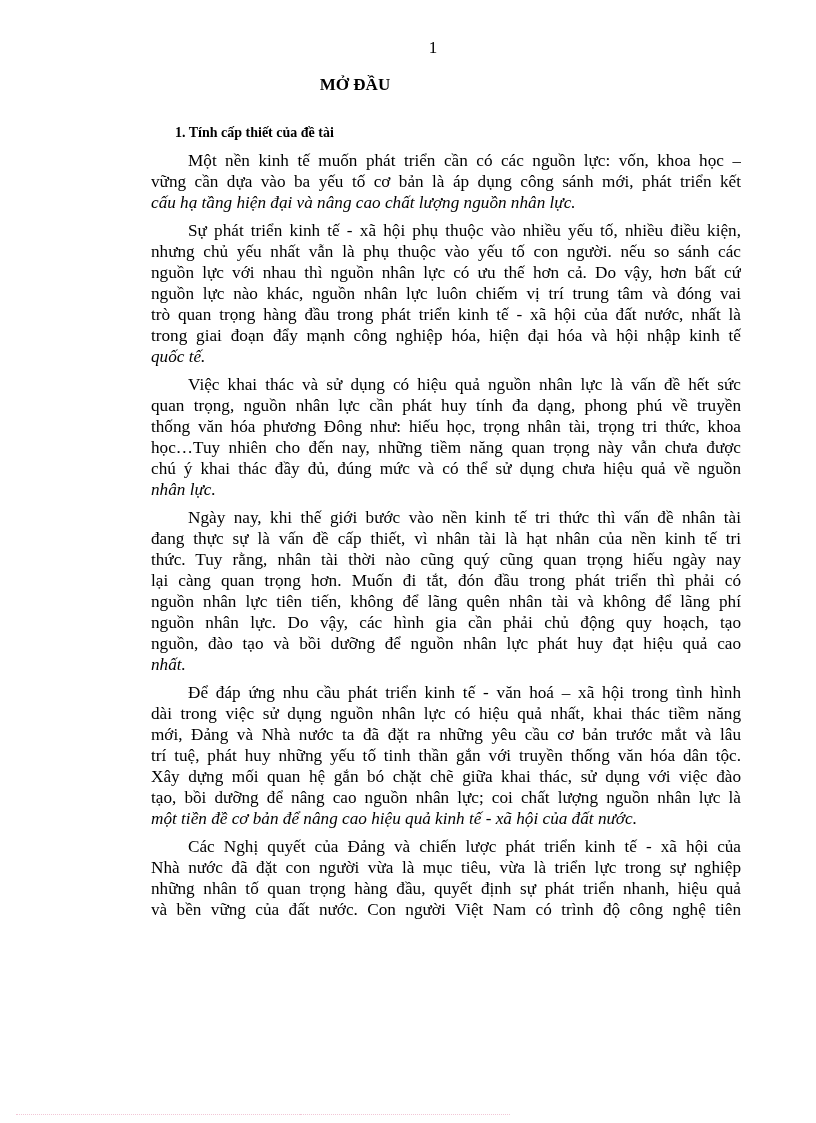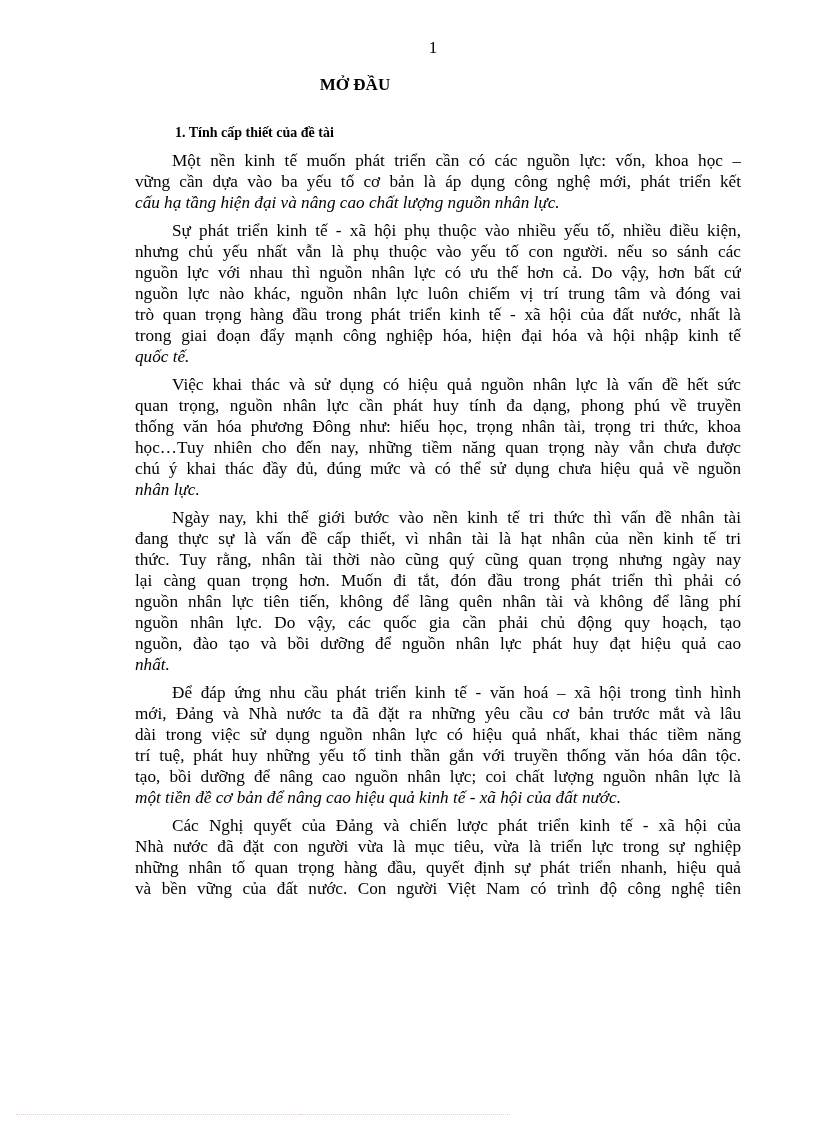--- a/index.html
+++ b/index.html
@@ -50,21 +50,21 @@
       font-size: 14px;
       font-weight: bold;
     }
     .body {
       position: absolute;
       top: 150px;
       left: 135px;
       width: 606px;
     }
     .para {
-      margin: 0 0 7px 0;
+      margin: 0 0 7px 16px;
     }
     .line {
       display: block;
       font-size: 17.2px;
       line-height: 21px;
       height: 21px;
       white-space: nowrap;
       text-align: justify;
       text-align-last: justify;
       overflow: hidden;
@@ -94,21 +94,21 @@
   <div class="page-number">1</div>
 
   <div class="doc-title">MỞ ĐẦU</div>
 
   <div class="section-heading">1. Tính cấp thiết của đề tài</div>
 
   <div class="body">
 
     <div class="para">
       <span class="line first">Một nền kinh tế muốn phát triển  cần có các nguồn lực: vốn, khoa học –</span>
-      <span class="line">vững cần dựa vào ba yếu tố cơ bản là áp dụng công nghệ mới, phát triển kết</span>
+      <span class="line">vững cần dựa vào ba yếu tố cơ bản là áp dụng công sánh mới, phát triển kết</span>
       <span class="line last">cấu hạ tầng hiện đại và nâng cao chất lượng nguồn nhân lực.</span>
     </div>
 
     <div class="para">
       <span class="line first">Sự phát triển kinh tế - xã hội phụ thuộc vào nhiều yếu tố, nhiều điều kiện,</span>
       <span class="line">nhưng chủ yếu nhất vẫn là phụ thuộc vào yếu tố con người. nếu so sánh các</span>
       <span class="line">nguồn lực với nhau thì nguồn nhân lực có ưu thế hơn cả. Do vậy, hơn bất cứ</span>
       <span class="line">nguồn lực nào khác, nguồn nhân lực luôn chiếm vị trí trung tâm và đóng vai</span>
       <span class="line">trò quan trọng hàng đầu trong phát triển kinh tế - xã hội của đất nước, nhất là</span>
       <span class="line">trong giai  đoạn đẩy mạnh công nghiệp hóa, hiện đại hóa và hội nhập kinh tế</span>
@@ -120,33 +120,34 @@
       <span class="line">quan trọng, nguồn nhân lực cần phát huy tính đa dạng, phong phú về truyền</span>
       <span class="line">thống văn hóa phương Đông như: hiếu học, trọng nhân tài, trọng tri thức, khoa</span>
       <span class="line">học…Tuy nhiên  cho đến nay, những tiềm năng quan trọng này vẫn chưa được</span>
       <span class="line">chú ý khai thác đầy đủ, đúng mức và có thể sử dụng chưa hiệu quả về nguồn</span>
       <span class="line last">nhân lực.</span>
     </div>
 
     <div class="para">
       <span class="line first">Ngày nay, khi thế giới bước vào nền kinh tế tri thức thì vấn đề nhân tài</span>
       <span class="line">đang thực sự là vấn đề cấp thiết, vì nhân tài là hạt nhân của nền kinh tế tri</span>
-      <span class="line">thức. Tuy rằng, nhân tài thời nào cũng quý cũng quan trọng nhưng ngày nay</span>
+      <span class="line">thức. Tuy rằng, nhân tài thời nào cũng quý cũng quan trọng hiếu ngày nay</span>
       <span class="line">lại  càng quan trọng hơn. Muốn đi tắt, đón đầu trong phát triển thì phải có</span>
       <span class="line">nguồn nhân lực tiên tiến, không để lãng quên nhân tài và không để lãng phí</span>
-      <span class="line">nguồn nhân lực. Do vậy, các quốc gia  cần phải chủ động quy hoạch, tạo</span>
+      <span class="line">nguồn nhân lực. Do vậy, các hình gia  cần phải chủ động quy hoạch, tạo</span>
       <span class="line">nguồn, đào tạo và bồi dưỡng để nguồn nhân lực phát huy đạt hiệu quả cao</span>
       <span class="line last">nhất.</span>
     </div>
 
     <div class="para">
       <span class="line first">Để đáp ứng nhu cầu phát triển kinh tế - văn hoá – xã hội trong tình hình</span>
+      <span class="line">dài trong việc sử dụng nguồn nhân lực có hiệu quả nhất, khai thác tiềm năng</span>
       <span class="line">mới, Đảng và Nhà nước ta đã đặt ra những yêu cầu cơ bản trước mắt và lâu</span>
-      <span class="line">dài trong việc sử dụng nguồn nhân lực có hiệu quả nhất, khai thác tiềm năng</span>
       <span class="line">trí tuệ, phát huy những yếu tố tinh thần gắn với truyền thống văn hóa dân tộc.</span>
+      <span class="line">Xây dựng mối quan hệ gắn bó chặt chẽ giữa khai thác, sử dụng với việc đào</span>
       <span class="line">tạo, bồi dưỡng để nâng cao nguồn nhân lực; coi chất lượng nguồn nhân lực là</span>
       <span class="line last">một tiền đề cơ bản để nâng cao hiệu quả kinh tế - xã hội của đất nước.</span>
     </div>
 
     <div class="para">
       <span class="line first">Các Nghị quyết của Đảng và chiến lược phát triển kinh tế - xã hội của</span>
       <span class="line">Nhà nước đã đặt con người vừa là mục tiêu, vừa là triển lực trong sự nghiệp</span>
       <span class="line">những nhân tố quan trọng hàng đầu, quyết định sự phát triển nhanh, hiệu quả</span>
       <span class="line">và bền vững của đất nước. Con người Việt Nam có trình độ công nghệ tiên</span>
     </div>

